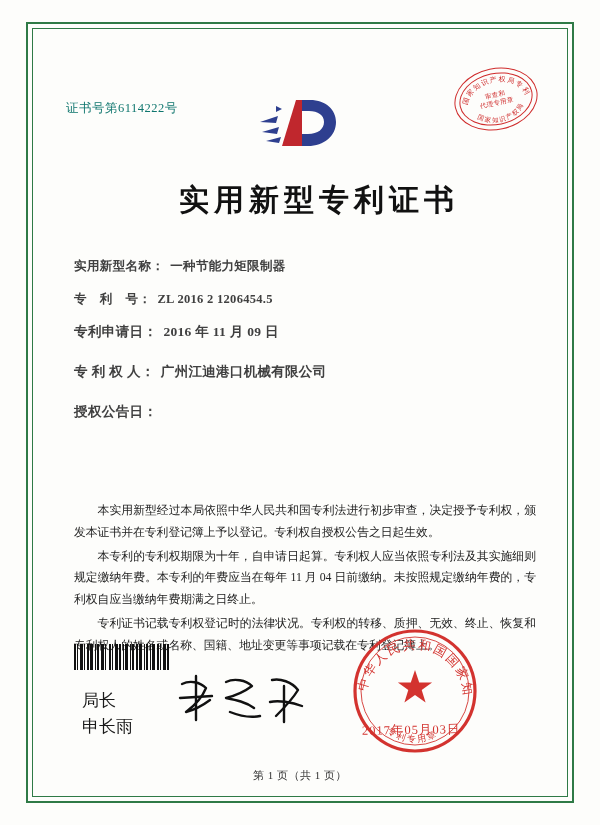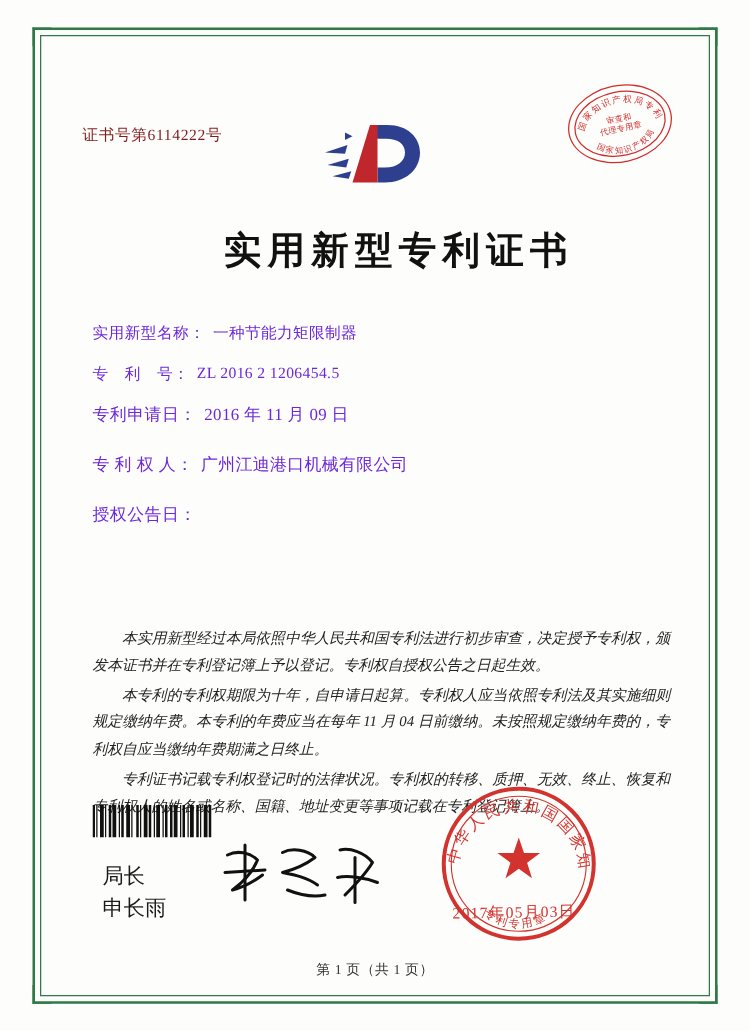--- a/index.html
+++ b/index.html
@@ -50,21 +50,21 @@
   .corner.bl { left: 26px; bottom: 22px; border-right: none; border-top: none; }
   .corner.br { right: 26px; bottom: 22px; border-left: none; border-top: none; }
 
   
   .cert-no {
     position: absolute;
     left: 66px;
     top: 100px;
     font-size: 12.5px;
     letter-spacing: 0.5px;
-    color: #7f1d1d;
+    color: #0f766e;
     font-family: Liberation Serif, serif;
   }
 
   
   .logo {
     position: absolute;
     left: 50%;
     top: 92px;
     transform: translateX(-50%);
     width: 96px;
@@ -121,24 +121,25 @@
 
   
   .fields {
     position: absolute;
     left: 74px;
     right: 66px;
     top: 258px;
   }
   .field-row {
     display: flex;
-    align-items: flex-start;
+    align-items: center;
     margin-bottom: 15.5px;
     font-size: 12.5px;
-    color: #6d28d9;
+    color: #404040;
+    font-weight: bold;
   }
   .field-row .label {
     white-space: nowrap;
     letter-spacing: 0.4px;
   }
   .field-row .value {
     margin-left: 6px;
     letter-spacing: 0.3px;
   }
   .field-row.big {
@@ -157,21 +158,20 @@
     right: 64px;
     top: 500px;
     font-size: 11.8px;
     line-height: 1.85;
     text-align: justify;
     color: #222;
   }
   .body-text p {
     margin: 0 0 2px 0;
     text-indent: 2em;
-    font-style: italic;
   }
 
   
   .barcode {
     position: absolute;
     left: 74px;
     top: 644px;
     width: 124px;
     height: 26px;
     display: flex;

